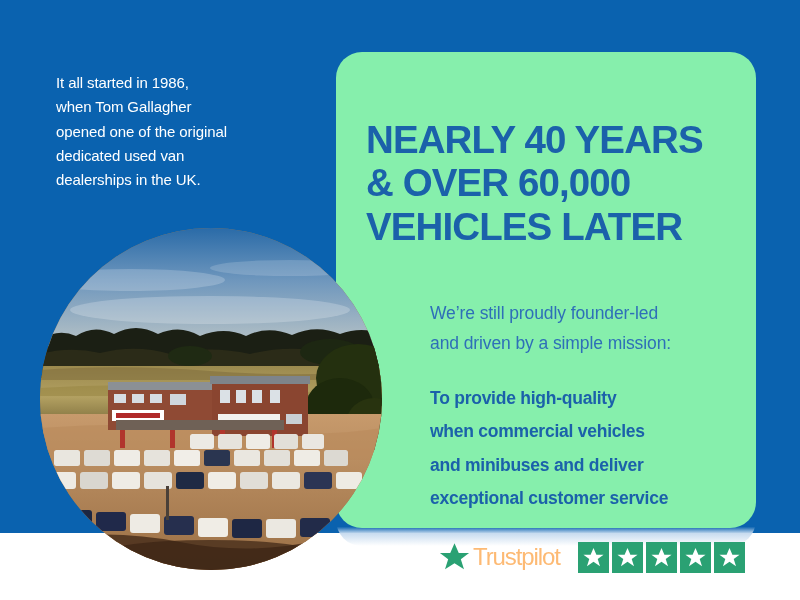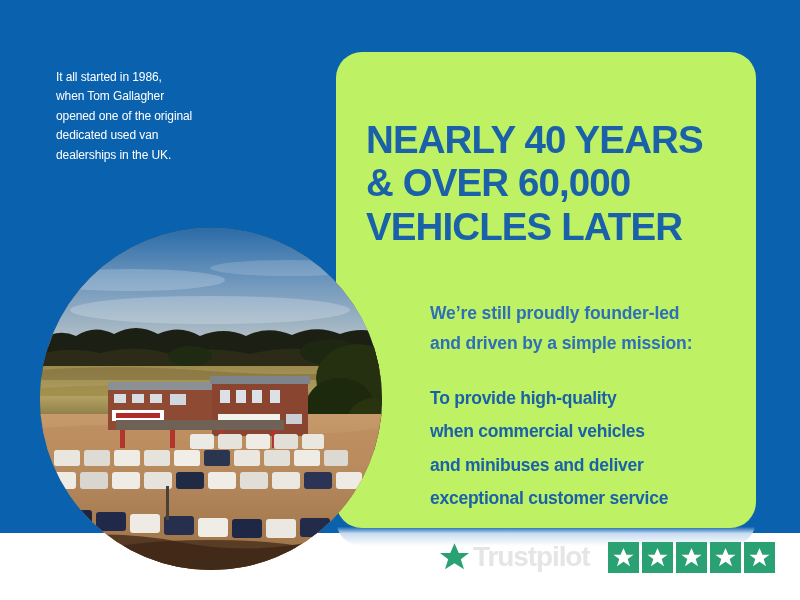--- a/index.html
+++ b/index.html
@@ -33,21 +33,21 @@
     z-index: 5;
   }
 
   
   .card {
     position: absolute;
     left: 336px;
     top: 52px;
     width: 420px;
     height: 476px;
-    background: #bef264;
+    background: #86efac;
     border-radius: 26px;
     z-index: 6;
   }
   .card-shadow {
     position: absolute;
     left: 336px;
     top: 500px;
     width: 420px;
     height: 46px;
     border-radius: 0 0 26px 26px;
@@ -56,21 +56,21 @@
     pointer-events: none;
   }
 
   
   .intro {
     position: absolute;
     left: 56px;
     top: 56px;
     width: 260px;
     color: #ffffff;
-    font-size: 12px;
+    font-size: 15px;
     line-height: 1.62;
     font-weight: 400;
     letter-spacing: -0.1px;
     z-index: 7;
     white-space: pre-line;
   }
 
   
   .headline {
     position: absolute;
@@ -85,21 +85,21 @@
     white-space: pre-line;
   }
   .lede {
     position: absolute;
     left: 94px;
     top: 228px;
     width: 300px;
     color: #2e6fb8;
     font-size: 17.5px;
     line-height: 1.72;
-    font-weight: 700;
+    font-weight: 400;
     letter-spacing: -0.1px;
     white-space: pre-line;
   }
   .mission {
     position: absolute;
     left: 94px;
     top: 312px;
     width: 300px;
     color: #1b61aa;
     font-size: 17.5px;
@@ -128,23 +128,23 @@
     position: absolute;
     left: 438px;
     top: 540px;
     height: 34px;
     display: flex;
     align-items: center;
     z-index: 9;
   }
   .tp-star-logo { width: 33px; height: 33px; display: block; }
   .tp-word {
-    font-size: 28px;
-    font-weight: 700;
-    color: #e5e5e5;
+    font-size: 24px;
+    font-weight: 400;
+    color: #fdba74;
     letter-spacing: -1.1px;
     margin-left: 2px;
     line-height: 1;
   }
   .tp-stars {
     display: flex;
     margin-left: 18px;
     gap: 3px;
   }
   .tp-box {

